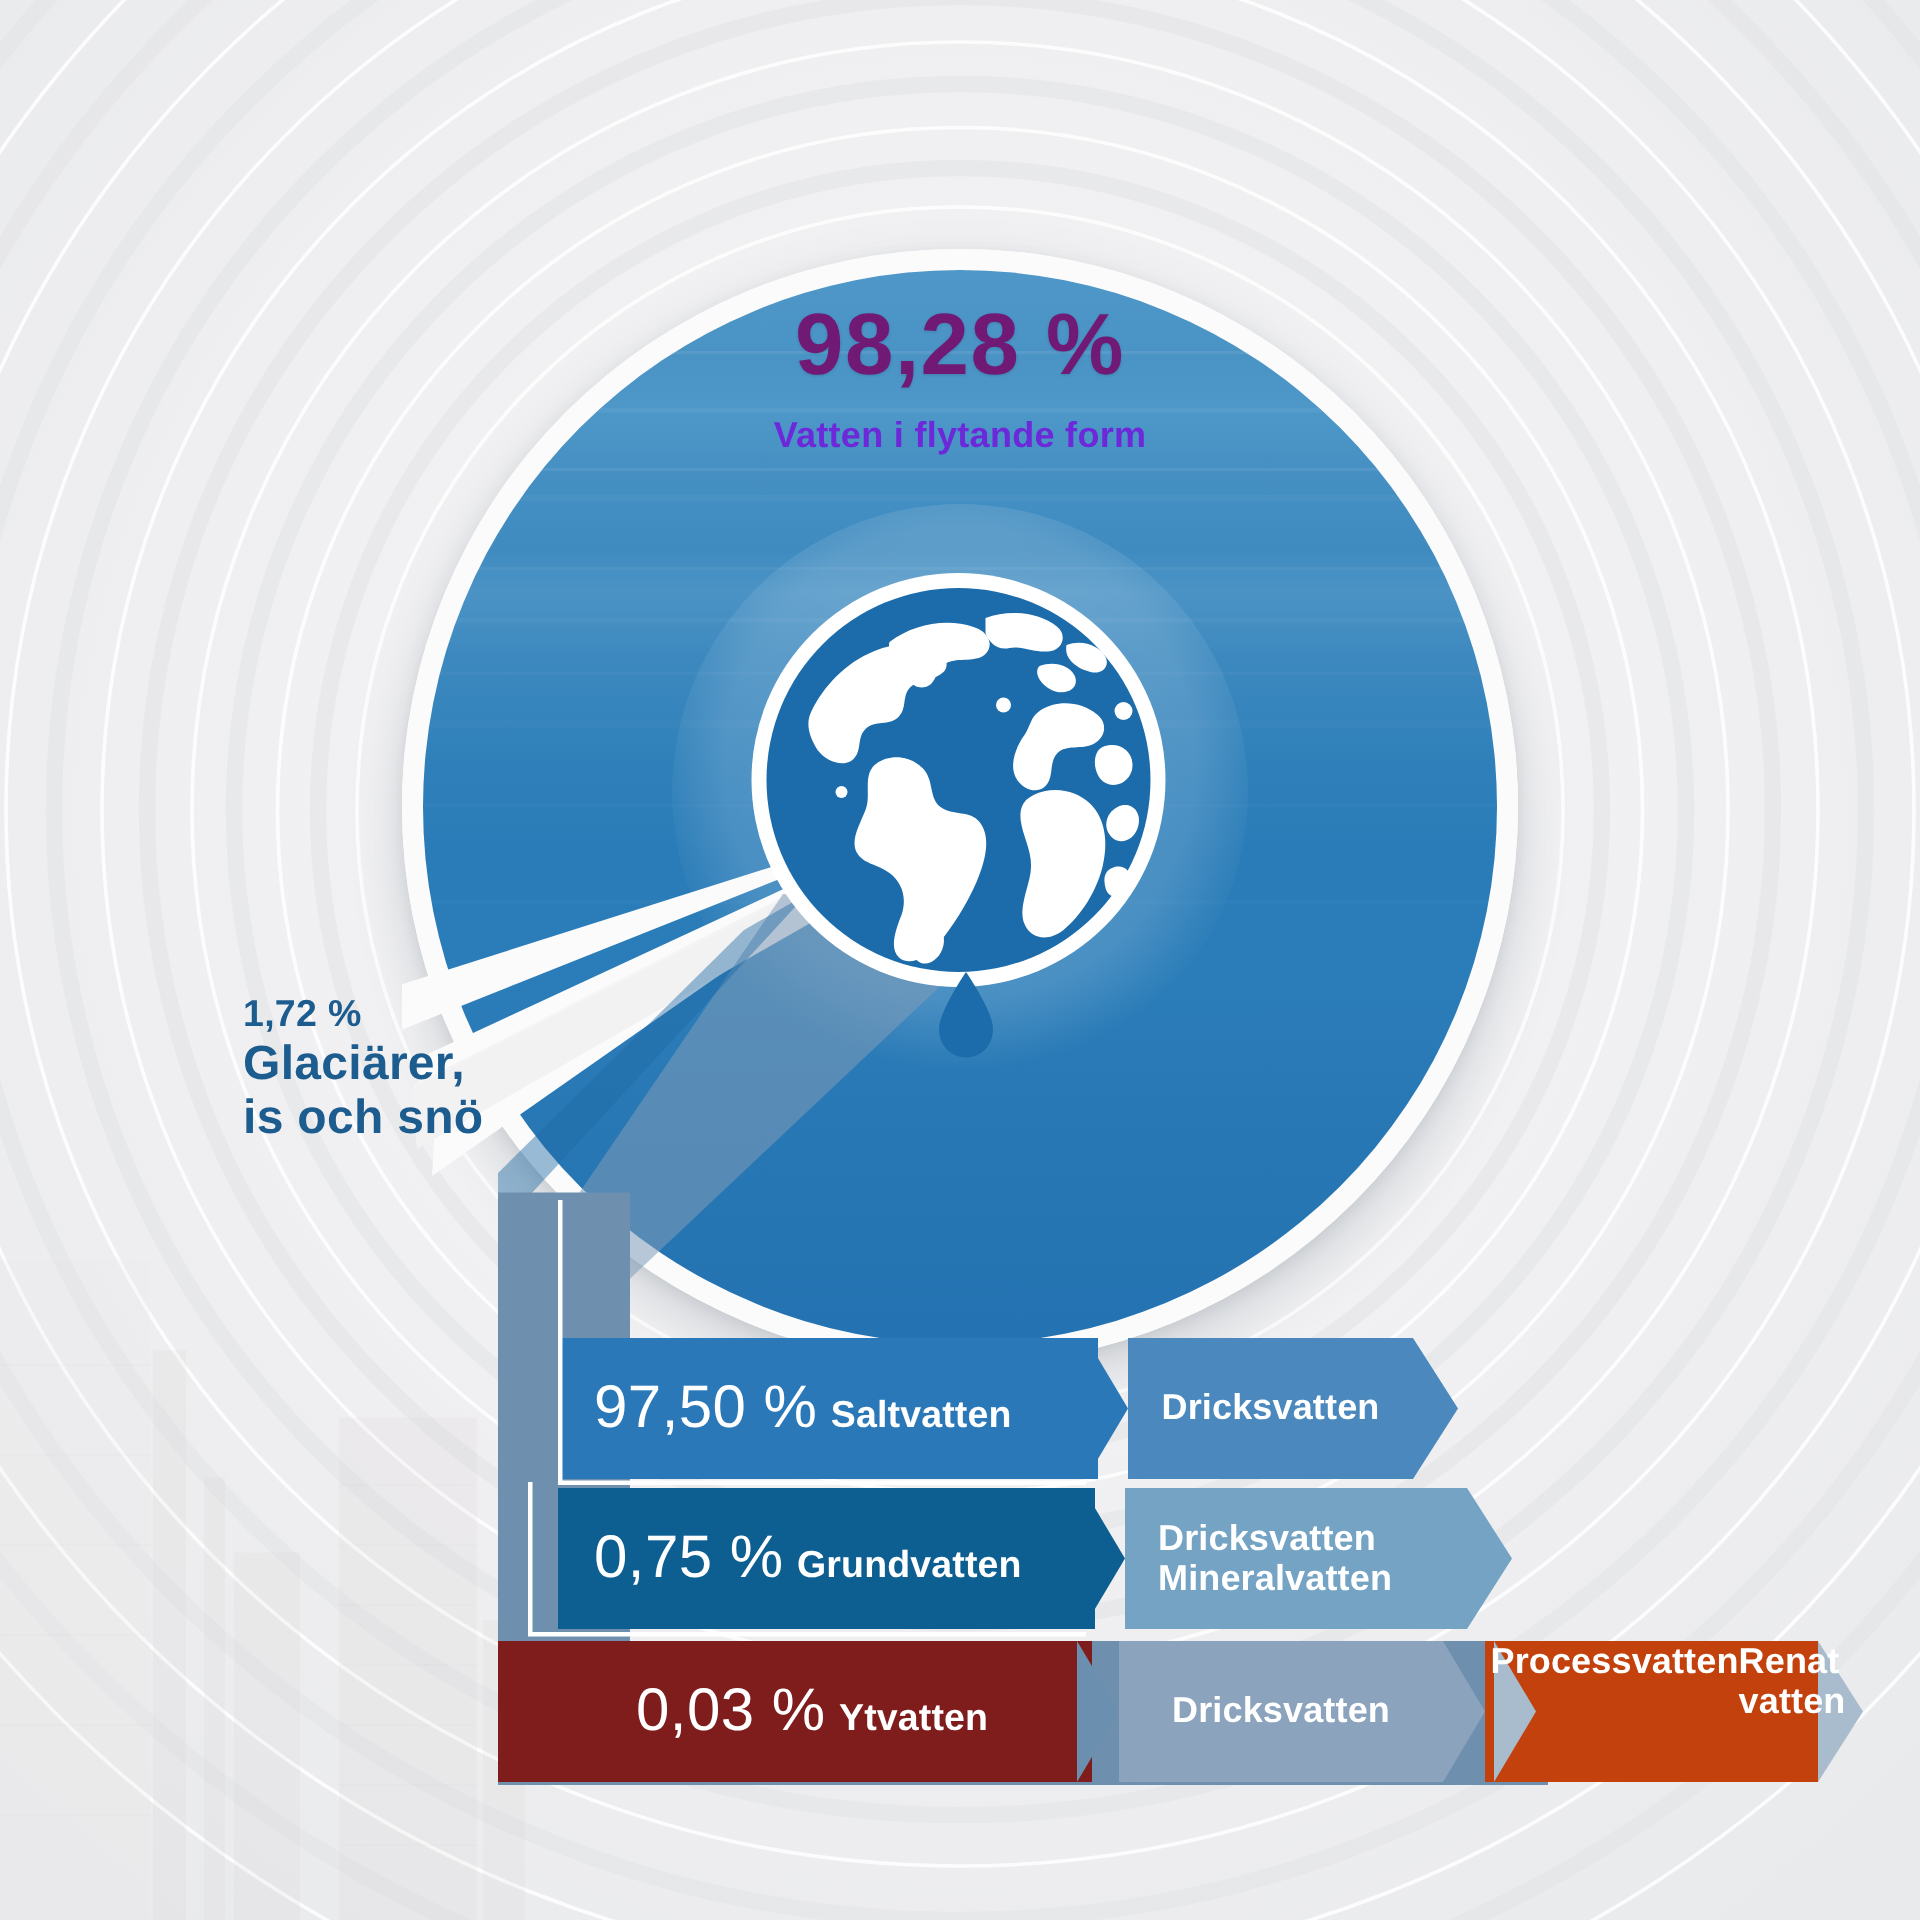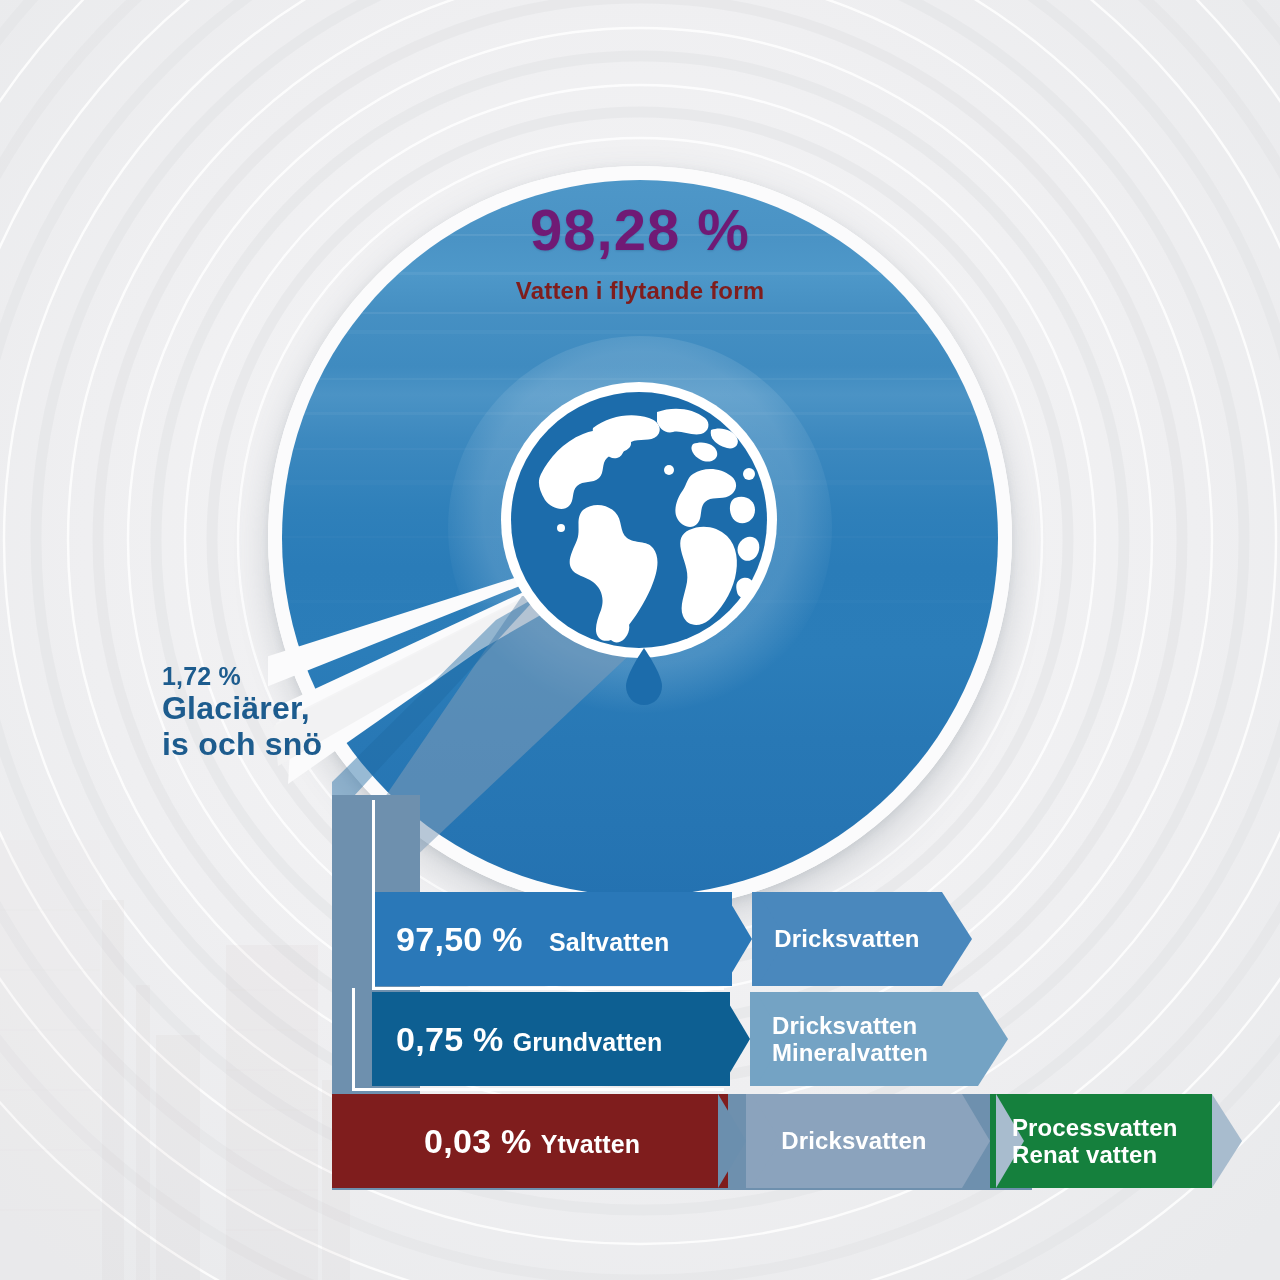--- a/index.html
+++ b/index.html
@@ -45,42 +45,42 @@
   
   .wedge-gap{position:absolute;left:268px;top:166px;width:744px;height:744px;}
 
   .title-pct{
     position:absolute;left:0;right:0;top:196px;text-align:center;
     color:#701a75;font-size:58px;font-weight:bold;letter-spacing:1px;
     text-shadow:0 1px 2px rgba(0,40,70,.18);
   }
   .title-sub{
     position:absolute;left:0;right:0;top:277px;text-align:center;
-    color:#7f1d1d;font-size:24px;font-weight:bold;letter-spacing:.2px;
+    color:#6d28d9;font-size:24px;font-weight:bold;letter-spacing:.2px;
   }
 
   
   .globe{position:absolute;left:497px;top:378px;width:284px;height:284px;}
   .drop{position:absolute;left:622px;top:648px;width:44px;height:58px;}
 
   
   .left-label{position:absolute;left:162px;top:662px;width:200px;color:#1d5c8e;
     font-size:29px;font-weight:bold;line-height:1.12;letter-spacing:.2px;}
   .left-label .pct{font-size:25px;display:block;margin-bottom:1px;}
   .left-label .cap{font-size:32px;font-weight:bold;display:block;}
 
   
   .panel-back{position:absolute;left:332px;top:795px;width:88px;height:395px;background:#6e90ae;}
   .panel-back-bottom{position:absolute;left:332px;top:1094px;width:700px;height:96px;background:#6e90ae;}
 
   .row{position:absolute;height:94px;}
   .seg{position:absolute;top:0;height:94px;display:flex;align-items:center;
        color:#fff;box-sizing:border-box;}
   .seg .txt{position:relative;z-index:2;line-height:1.14;}
-  .pct-big{font-size:34px;font-weight:bold;letter-spacing:.3px;}
+  .pct-big{font-size:40px;font-weight:normal;letter-spacing:.3px;}
   .lbl-small{font-size:25px;font-weight:bold;letter-spacing:.1px;}
   .seg-lbl{font-size:24px;font-weight:bold;letter-spacing:.1px;}
 
   .arrow-tip{position:absolute;top:0;width:46px;height:94px;}
 
   .row-sep{position:absolute;height:3px;background:#ffffff;}
   .vline{position:absolute;width:3px;background:#ffffff;}
 </style>
 </head>
 <body>
@@ -221,21 +221,21 @@
     <span class="pct">1,72 %</span>
     <span class="cap">Glaciärer,</span>
     <span class="cap">is och snö</span>
   </div>
 
   <div class="panel-back"></div>
   <div class="panel-back-bottom"></div>
 
   <div class="row" style="left:372px;top:892px;width:620px;">
     <div class="seg" style="left:0;width:360px;background:#2a78b8;padding-left:24px;">
-      <span class="txt"><span class="pct-big">97,50 %</span><span class="lbl-small" style="margin-left:26px;">Saltvatten</span></span>
+      <span class="txt"><span class="pct-big">97,50 %</span><span class="lbl-small" style="margin-left:9px;">Saltvatten</span></span>
     </div>
     <svg class="arrow-tip" style="left:352px;" viewBox="0 0 46 94">
       <path d="M0 0 L28 47 L0 94 Z" fill="#2a78b8"></path>
     </svg>
     <div class="seg" style="left:380px;width:190px;background:#4a88bd;justify-content:center;">
       <span class="txt seg-lbl">Dricksvatten</span>
     </div>
     <svg class="arrow-tip" style="left:386px;" viewBox="0 0 46 94">
       <path d="M0 0 L28 47 L0 94 Z" fill="#4a88bd"></path>
     </svg>
@@ -276,21 +276,21 @@
     </svg>
     <div class="seg" style="left:414px;width:216px;background:#8ba3bd;justify-content:center;">
       <span class="txt seg-lbl">Dricksvatten</span>
     </div>
     <svg class="arrow-tip" style="left:420px;" viewBox="0 0 46 94">
       <path d="M0 0 L28 47 L0 94 Z" fill="#8ba3bd"></path>
     </svg>
     <svg class="arrow-tip" style="left:630px;" viewBox="0 0 46 94">
       <path d="M0 0 L28 47 L0 94 Z" fill="#8ba3bd"></path>
     </svg>
-    <div class="seg" style="left:658px;width:222px;background:#15803d;padding-left:22px;flex-direction:column;align-items:flex-start;justify-content:center;">
+    <div class="seg" style="left:658px;width:222px;background:#c2410c;padding-left:22px;flex-direction:row;align-items:flex-start;justify-content:center;">
       <span class="txt seg-lbl">Processvatten</span>
       <span class="txt seg-lbl">Renat vatten</span>
     </div>
     <svg class="arrow-tip" style="left:664px;" viewBox="0 0 46 94">
       <path d="M0 0 L28 47 L0 94 Z" fill="#a8bcce"></path>
     </svg>
     <svg class="arrow-tip" style="left:880px;" viewBox="0 0 46 94">
       <path d="M0 0 L30 47 L0 94 Z" fill="#a8bcce"></path>
     </svg>
   </div>

